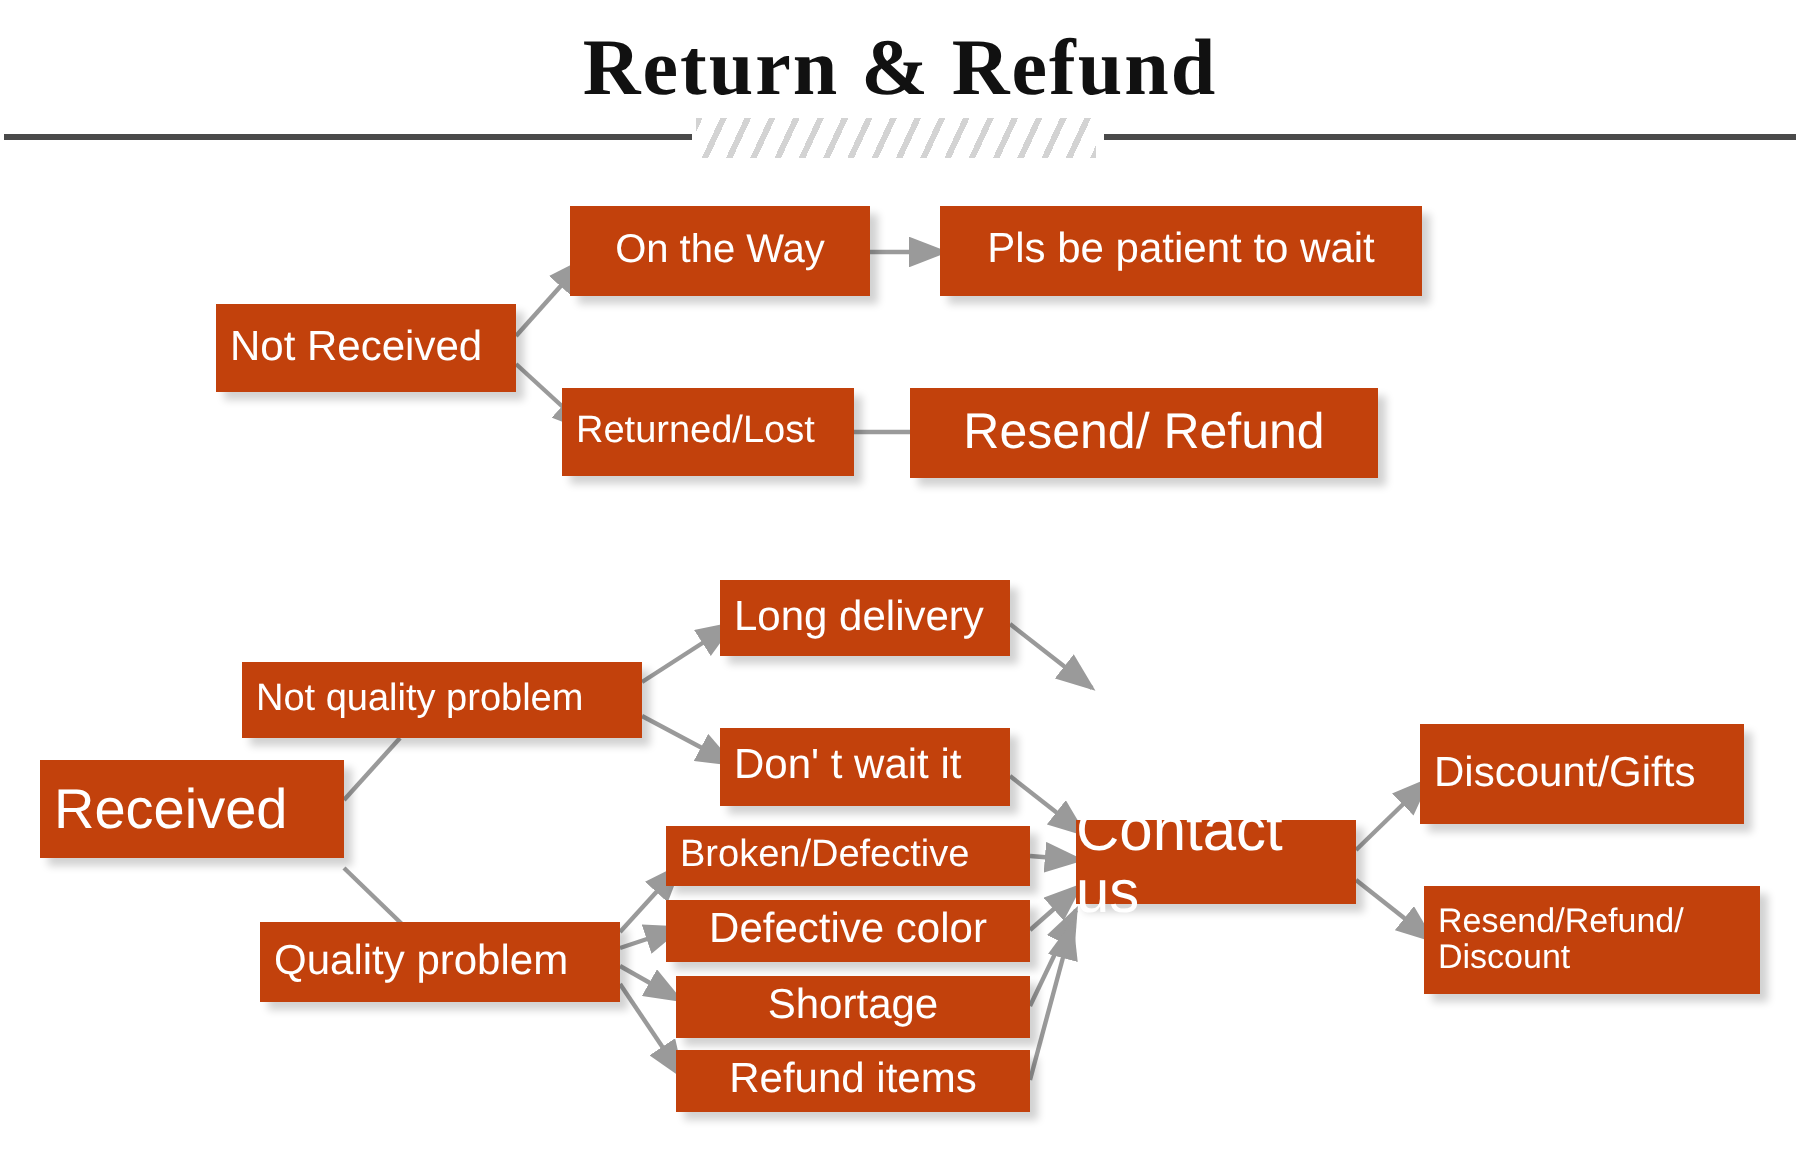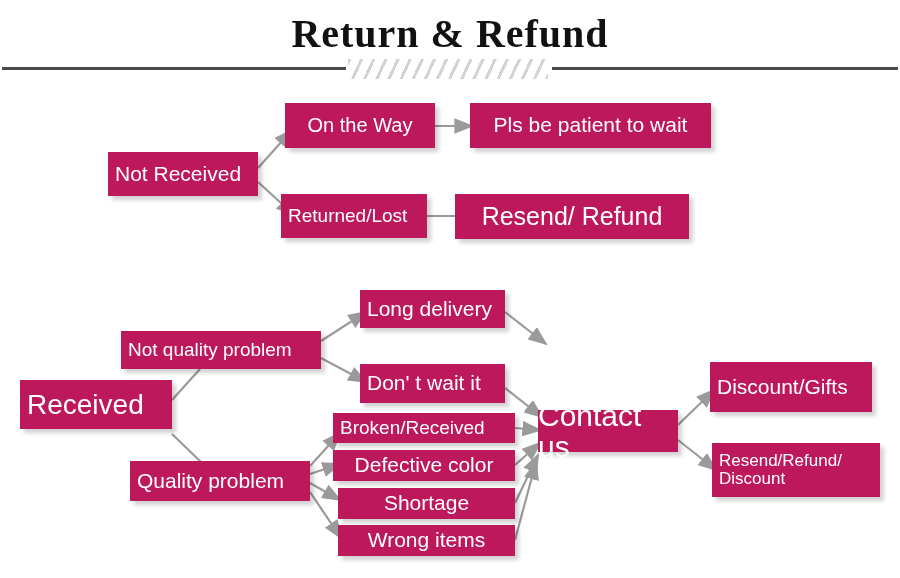--- a/index.html
+++ b/index.html
@@ -47,21 +47,21 @@
     background-image: repeating-linear-gradient(
         115deg,
         #d3d3d3 0px, #d3d3d3 3px,
         #ffffff 3px, #ffffff 11px);
   }
 
   
   .node {
     position: absolute;
     box-sizing: border-box;
-    background: #be185d;
+    background: #c2410c;
     color: #ffffff;
     display: flex;
     align-items: center;
     box-shadow: 4px 4px 4px rgba(0,0,0,0.18);
     font-weight: 400;
     line-height: 1.05;
     z-index: 3;
   }
   .node.center { justify-content: center; }
   .node.left   { justify-content: flex-start; padding-left: 7px; }
@@ -133,21 +133,21 @@
       <div class="node left" style="left: 108px; top: 152px; width: 150px; height: 44px; font-size: 21px;">Not Received</div>
       <div class="node center" style="left: 285px; top: 103px; width: 150px; height: 45px; font-size: 20px;">On the Way</div>
       <div class="node center" style="left: 470px; top: 103px; width: 241px; height: 45px; font-size: 21px;">Pls be patient to wait</div>
       <div class="node left" style="left: 281px; top: 194px; width: 146px; height: 44px; font-size: 19px;">Returned/Lost</div>
       <div class="node center" style="left: 455px; top: 194px; width: 234px; height: 45px; font-size: 25px;">Resend/ Refund</div>
       <div class="node left" style="left: 20px; top: 380px; width: 152px; height: 49px; font-size: 28px;">Received</div>
       <div class="node left" style="left: 121px; top: 331px; width: 200px; height: 38px; font-size: 19px;">Not quality problem</div>
       <div class="node left" style="left: 130px; top: 461px; width: 180px; height: 40px; font-size: 21px;">Quality problem</div>
       <div class="node left" style="left: 360px; top: 290px; width: 145px; height: 38px; font-size: 21px;">Long delivery</div>
       <div class="node left" style="left: 360px; top: 364px; width: 145px; height: 39px; font-size: 21px;">Don' t wait it</div>
-      <div class="node left" style="left: 333px; top: 413px; width: 182px; height: 30px; font-size: 19px;">Broken/Received</div>
+      <div class="node left" style="left: 333px; top: 413px; width: 182px; height: 30px; font-size: 19px;">Broken/Defective</div>
       <div class="node center" style="left: 333px; top: 450px; width: 182px; height: 31px; font-size: 21px;">Defective color</div>
       <div class="node center" style="left: 338px; top: 488px; width: 177px; height: 31px; font-size: 21px;">Shortage</div>
-      <div class="node center" style="left: 338px; top: 525px; width: 177px; height: 31px; font-size: 21px;">Wrong items</div>
+      <div class="node center" style="left: 338px; top: 525px; width: 177px; height: 31px; font-size: 21px;">Refund items</div>
       <div class="node center" style="left: 538px; top: 410px; width: 140px; height: 42px; font-size: 30px;">Contact us</div>
       <div class="node left" style="left: 710px; top: 362px; width: 162px; height: 50px; font-size: 21px;">Discount/Gifts</div>
       <div class="node left" style="left: 712px; top: 443px; width: 168px; height: 54px; font-size: 17px;">Resend/Refund/ Discount</div>
     </div>
 </div>
 
 </body></html>

